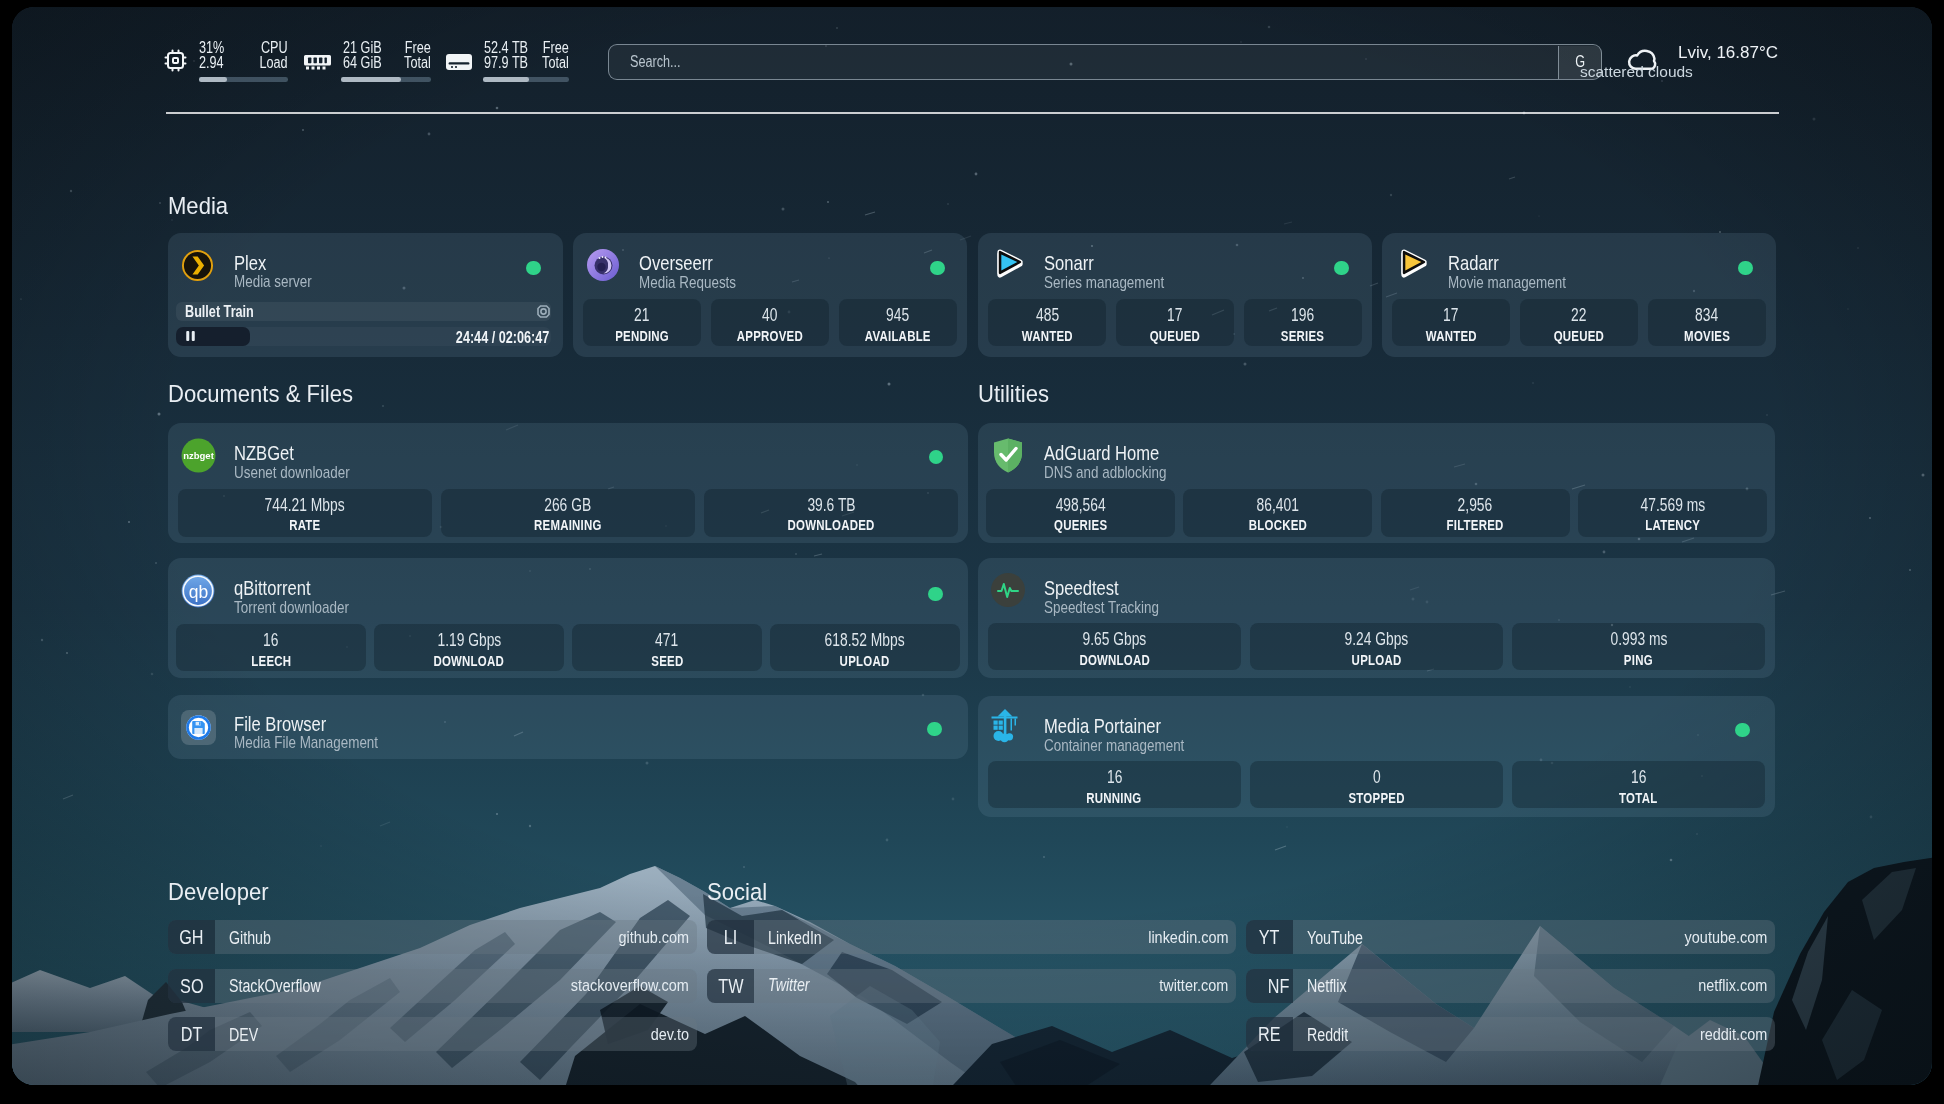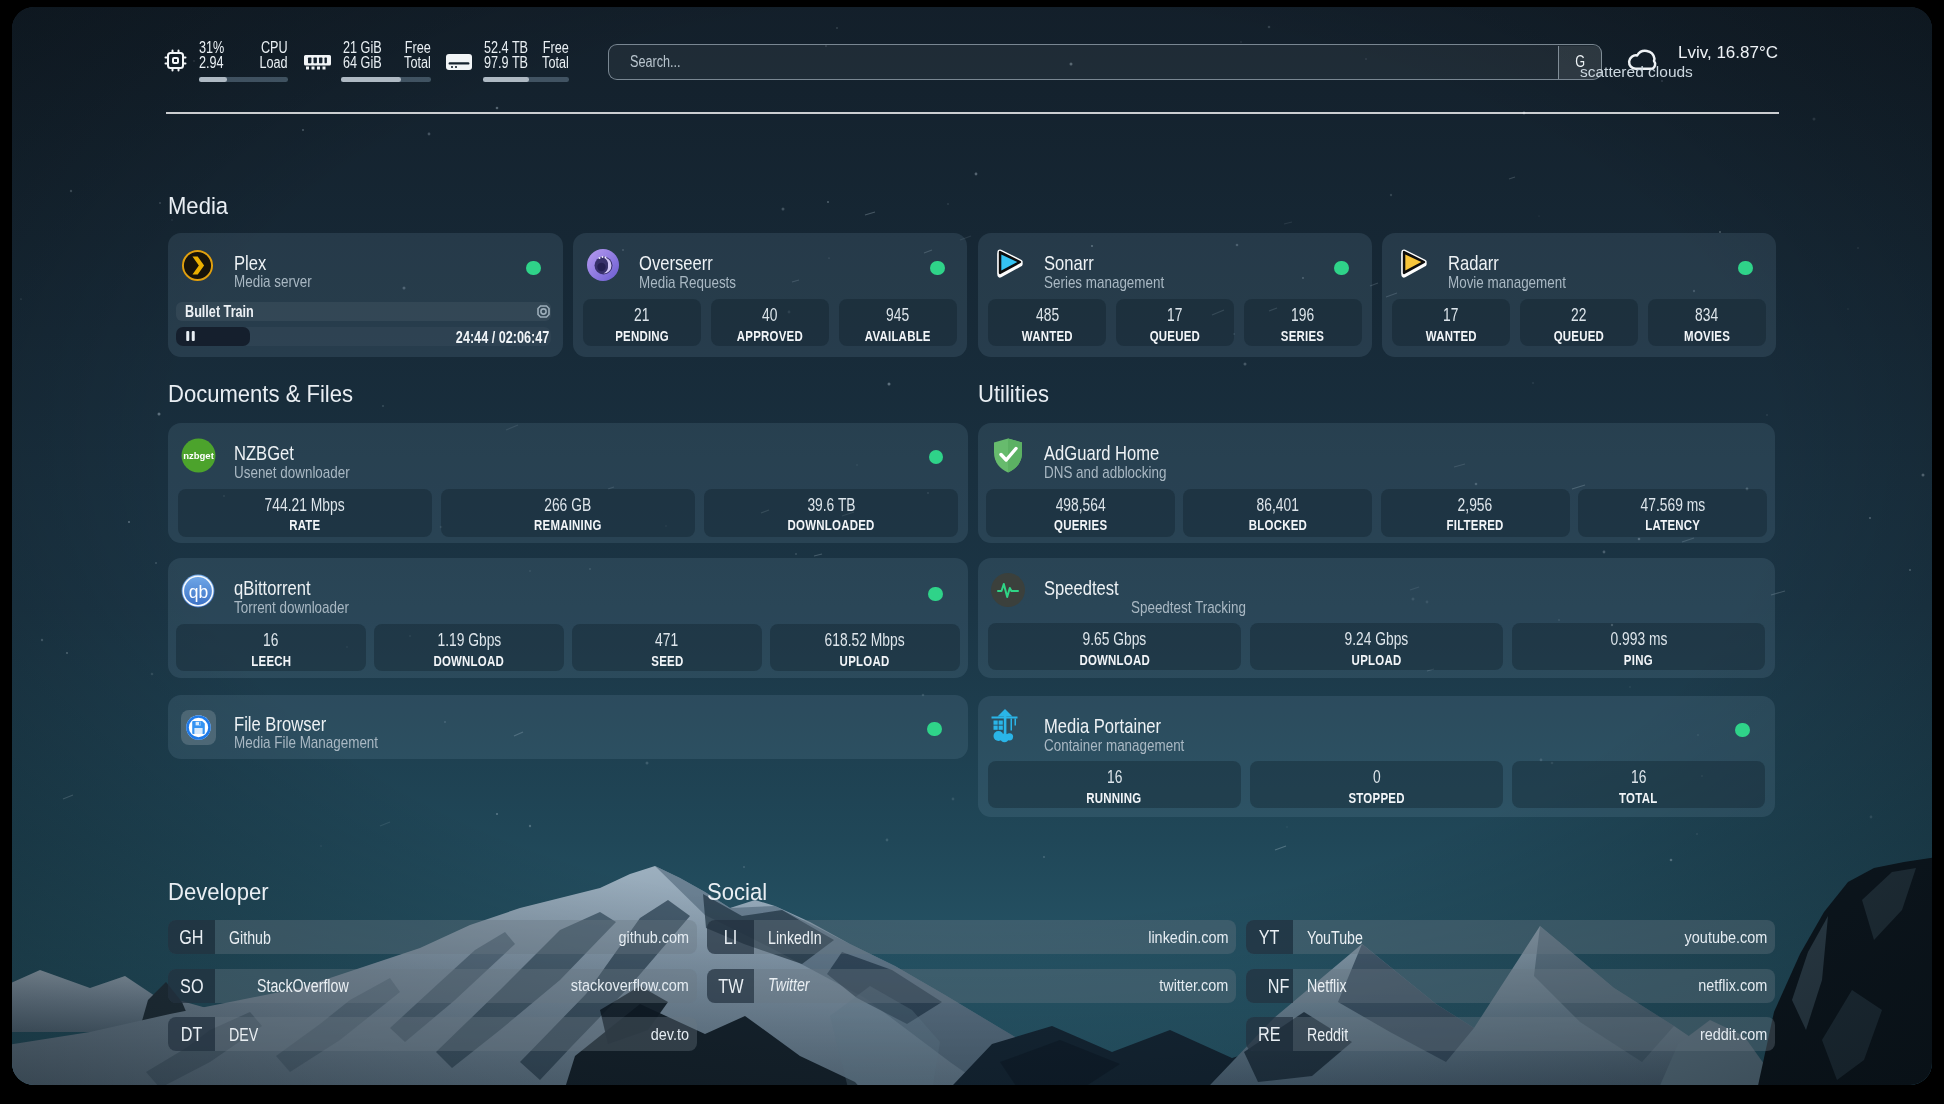--- a/index.html
+++ b/index.html
@@ -394,21 +394,21 @@
       <div style="position:absolute;left:572.0px;top:652.5px;width:190.0px;height:16px;font-size:0;text-align:center;"><span class="tc" style="font-size:14.5px;line-height:16px;font-weight:bold;color:#f2f5f8;letter-spacing:0.3px;">SEED</span></div>
       <div style="position:absolute;left:770.0px;top:624px;width:190.0px;height:46.5px;background:rgba(10,24,34,0.32);border-radius:8px;"></div>
       <div style="position:absolute;left:770.0px;top:630px;width:190.0px;height:20px;font-size:0;text-align:center;"><span class="tc" style="font-size:17.5px;line-height:20px;color:#dde5eb;">618.52 Mbps</span></div>
       <div style="position:absolute;left:770.0px;top:652.5px;width:190.0px;height:16px;font-size:0;text-align:center;"><span class="tc" style="font-size:14.5px;line-height:16px;font-weight:bold;color:#f2f5f8;letter-spacing:0.3px;">UPLOAD</span></div>
       <div style="position:absolute;left:978px;top:558px;width:797px;height:120px;background:rgba(120,155,178,0.17);border-radius:13px;"></div>
       <svg style="position:absolute;left:991px;top:573px" width="34" height="34" viewBox="0 0 34 34">
 <circle cx="17" cy="17" r="17" fill="#3b403c"></circle>
 <path d="M7 18 h3.5 l2.3 -7 l3.4 13 l2.6 -9 l1.6 3 h6.6" fill="none" stroke="#2fd586" stroke-width="2" stroke-linecap="round" stroke-linejoin="round"></path>
       </svg>
       <div style="position:absolute;left:1044px;top:576px;width:300px;height:24px;font-size:0;text-align:left;"><span class="t" style="font-size:21px;line-height:24px;font-weight:500;color:#eef2f5;">Speedtest</span></div>
-      <div style="position:absolute;left:1044px;top:597.5px;width:320px;height:20px;font-size:0;text-align:center;"><span class="t" style="font-size:17px;line-height:20px;color:#a9b8c3;">Speedtest Tracking</span></div>
+      <div style="position:absolute;left:1044px;top:597.5px;width:320px;height:20px;font-size:0;text-align:left;"><span class="t" style="font-size:17px;line-height:20px;color:#a9b8c3;">Speedtest Tracking</span></div>
       <div style="position:absolute;left:988.0px;top:623px;width:252.7px;height:47px;background:rgba(10,24,34,0.32);border-radius:8px;"></div>
       <div style="position:absolute;left:988.0px;top:629px;width:252.7px;height:20px;font-size:0;text-align:center;"><span class="tc" style="font-size:17.5px;line-height:20px;color:#dde5eb;">9.65 Gbps</span></div>
       <div style="position:absolute;left:988.0px;top:651.5px;width:252.7px;height:16px;font-size:0;text-align:center;"><span class="tc" style="font-size:14.5px;line-height:16px;font-weight:bold;color:#f2f5f8;letter-spacing:0.3px;">DOWNLOAD</span></div>
       <div style="position:absolute;left:1250.2px;top:623px;width:252.7px;height:47px;background:rgba(10,24,34,0.32);border-radius:8px;"></div>
       <div style="position:absolute;left:1250.2px;top:629px;width:252.7px;height:20px;font-size:0;text-align:center;"><span class="tc" style="font-size:17.5px;line-height:20px;color:#dde5eb;">9.24 Gbps</span></div>
       <div style="position:absolute;left:1250.2px;top:651.5px;width:252.7px;height:16px;font-size:0;text-align:center;"><span class="tc" style="font-size:14.5px;line-height:16px;font-weight:bold;color:#f2f5f8;letter-spacing:0.3px;">UPLOAD</span></div>
       <div style="position:absolute;left:1512.3px;top:623px;width:252.7px;height:47px;background:rgba(10,24,34,0.32);border-radius:8px;"></div>
       <div style="position:absolute;left:1512.3px;top:629px;width:252.7px;height:20px;font-size:0;text-align:center;"><span class="tc" style="font-size:17.5px;line-height:20px;color:#dde5eb;">0.993 ms</span></div>
       <div style="position:absolute;left:1512.3px;top:651.5px;width:252.7px;height:16px;font-size:0;text-align:center;"><span class="tc" style="font-size:14.5px;line-height:16px;font-weight:bold;color:#f2f5f8;letter-spacing:0.3px;">PING</span></div>
       <div style="position:absolute;left:168px;top:695px;width:800px;height:64px;background:rgba(120,155,178,0.17);border-radius:13px;"></div>
@@ -458,21 +458,21 @@
       <div style="position:absolute;left:168px;top:878px;width:600px;height:28px;font-size:0;text-align:left;"><span class="th" style="font-size:24.5px;line-height:28px;font-weight:500;color:#e9eef3;">Developer</span></div>
       <div style="position:absolute;left:707px;top:878px;width:600px;height:28px;font-size:0;text-align:left;text-decoration:underline;"><span class="th" style="font-size:24.5px;line-height:28px;font-weight:500;color:#e9eef3;">Social</span></div>
       <div style="position:absolute;left:168px;top:920px;width:529px;height:34px;background:rgba(104,118,129,0.36);border-radius:8px;"></div>
       <div style="position:absolute;left:168px;top:920px;width:47px;height:34px;background:rgba(14,30,44,0.55);border-radius:8px 0 0 8px;"></div>
       <div style="position:absolute;left:168px;top:927px;width:47px;height:20px;font-size:0;text-align:center;"><span class="tc" style="font-size:20.5px;line-height:20px;color:#e9eff4;">GH</span></div>
       <div style="position:absolute;left:229px;top:927.5px;width:300px;height:20px;font-size:0;text-align:left;"><span class="t" style="font-size:18px;line-height:20px;color:#eaeff3;">Github</span></div>
       <div style="position:absolute;left:479px;top:928.5px;width:210px;height:18px;font-size:0;text-align:right;"><span class="tr" style="font-size:17px;line-height:18px;color:#e4ebf1;transform:scaleX(0.85);">github.com</span></div>
       <div style="position:absolute;left:168px;top:968.6px;width:529px;height:34px;background:rgba(104,118,129,0.36);border-radius:8px;"></div>
       <div style="position:absolute;left:168px;top:968.6px;width:47px;height:34px;background:rgba(14,30,44,0.55);border-radius:8px 0 0 8px;"></div>
       <div style="position:absolute;left:168px;top:975.6px;width:47px;height:20px;font-size:0;text-align:center;"><span class="tc" style="font-size:20.5px;line-height:20px;color:#e9eff4;">SO</span></div>
-      <div style="position:absolute;left:229px;top:976.1px;width:300px;height:20px;font-size:0;text-align:left;margin-left:28px;"><span class="t" style="font-size:18px;line-height:20px;color:#eaeff3;">StackOverflow</span></div>
+      <div style="position:absolute;left:229px;top:976.1px;width:300px;height:20px;font-size:0;text-align:left;"><span class="t" style="font-size:18px;line-height:20px;color:#eaeff3;">StackOverflow</span></div>
       <div style="position:absolute;left:479px;top:977.1px;width:210px;height:18px;font-size:0;text-align:right;"><span class="tr" style="font-size:17px;line-height:18px;color:#e4ebf1;transform:scaleX(0.85);">stackoverflow.com</span></div>
       <div style="position:absolute;left:168px;top:1017.2px;width:529px;height:34px;background:rgba(104,118,129,0.36);border-radius:8px;"></div>
       <div style="position:absolute;left:168px;top:1017.2px;width:47px;height:34px;background:rgba(14,30,44,0.55);border-radius:8px 0 0 8px;"></div>
       <div style="position:absolute;left:168px;top:1024.2px;width:47px;height:20px;font-size:0;text-align:center;"><span class="tc" style="font-size:20.5px;line-height:20px;color:#e9eff4;">DT</span></div>
       <div style="position:absolute;left:229px;top:1024.7px;width:300px;height:20px;font-size:0;text-align:left;"><span class="t" style="font-size:18px;line-height:20px;color:#eaeff3;">DEV</span></div>
       <div style="position:absolute;left:479px;top:1025.7px;width:210px;height:18px;font-size:0;text-align:right;"><span class="tr" style="font-size:17px;line-height:18px;color:#e4ebf1;transform:scaleX(0.85);">dev.to</span></div>
       <div style="position:absolute;left:707px;top:920px;width:529px;height:34px;background:rgba(104,118,129,0.36);border-radius:8px;"></div>
       <div style="position:absolute;left:707px;top:920px;width:47px;height:34px;background:rgba(14,30,44,0.55);border-radius:8px 0 0 8px;"></div>
       <div style="position:absolute;left:707px;top:927px;width:47px;height:20px;font-size:0;text-align:center;"><span class="tc" style="font-size:20.5px;line-height:20px;color:#e9eff4;">LI</span></div>
       <div style="position:absolute;left:768px;top:927.5px;width:300px;height:20px;font-size:0;text-align:left;"><span class="t" style="font-size:18px;line-height:20px;color:#eaeff3;">LinkedIn</span></div>

